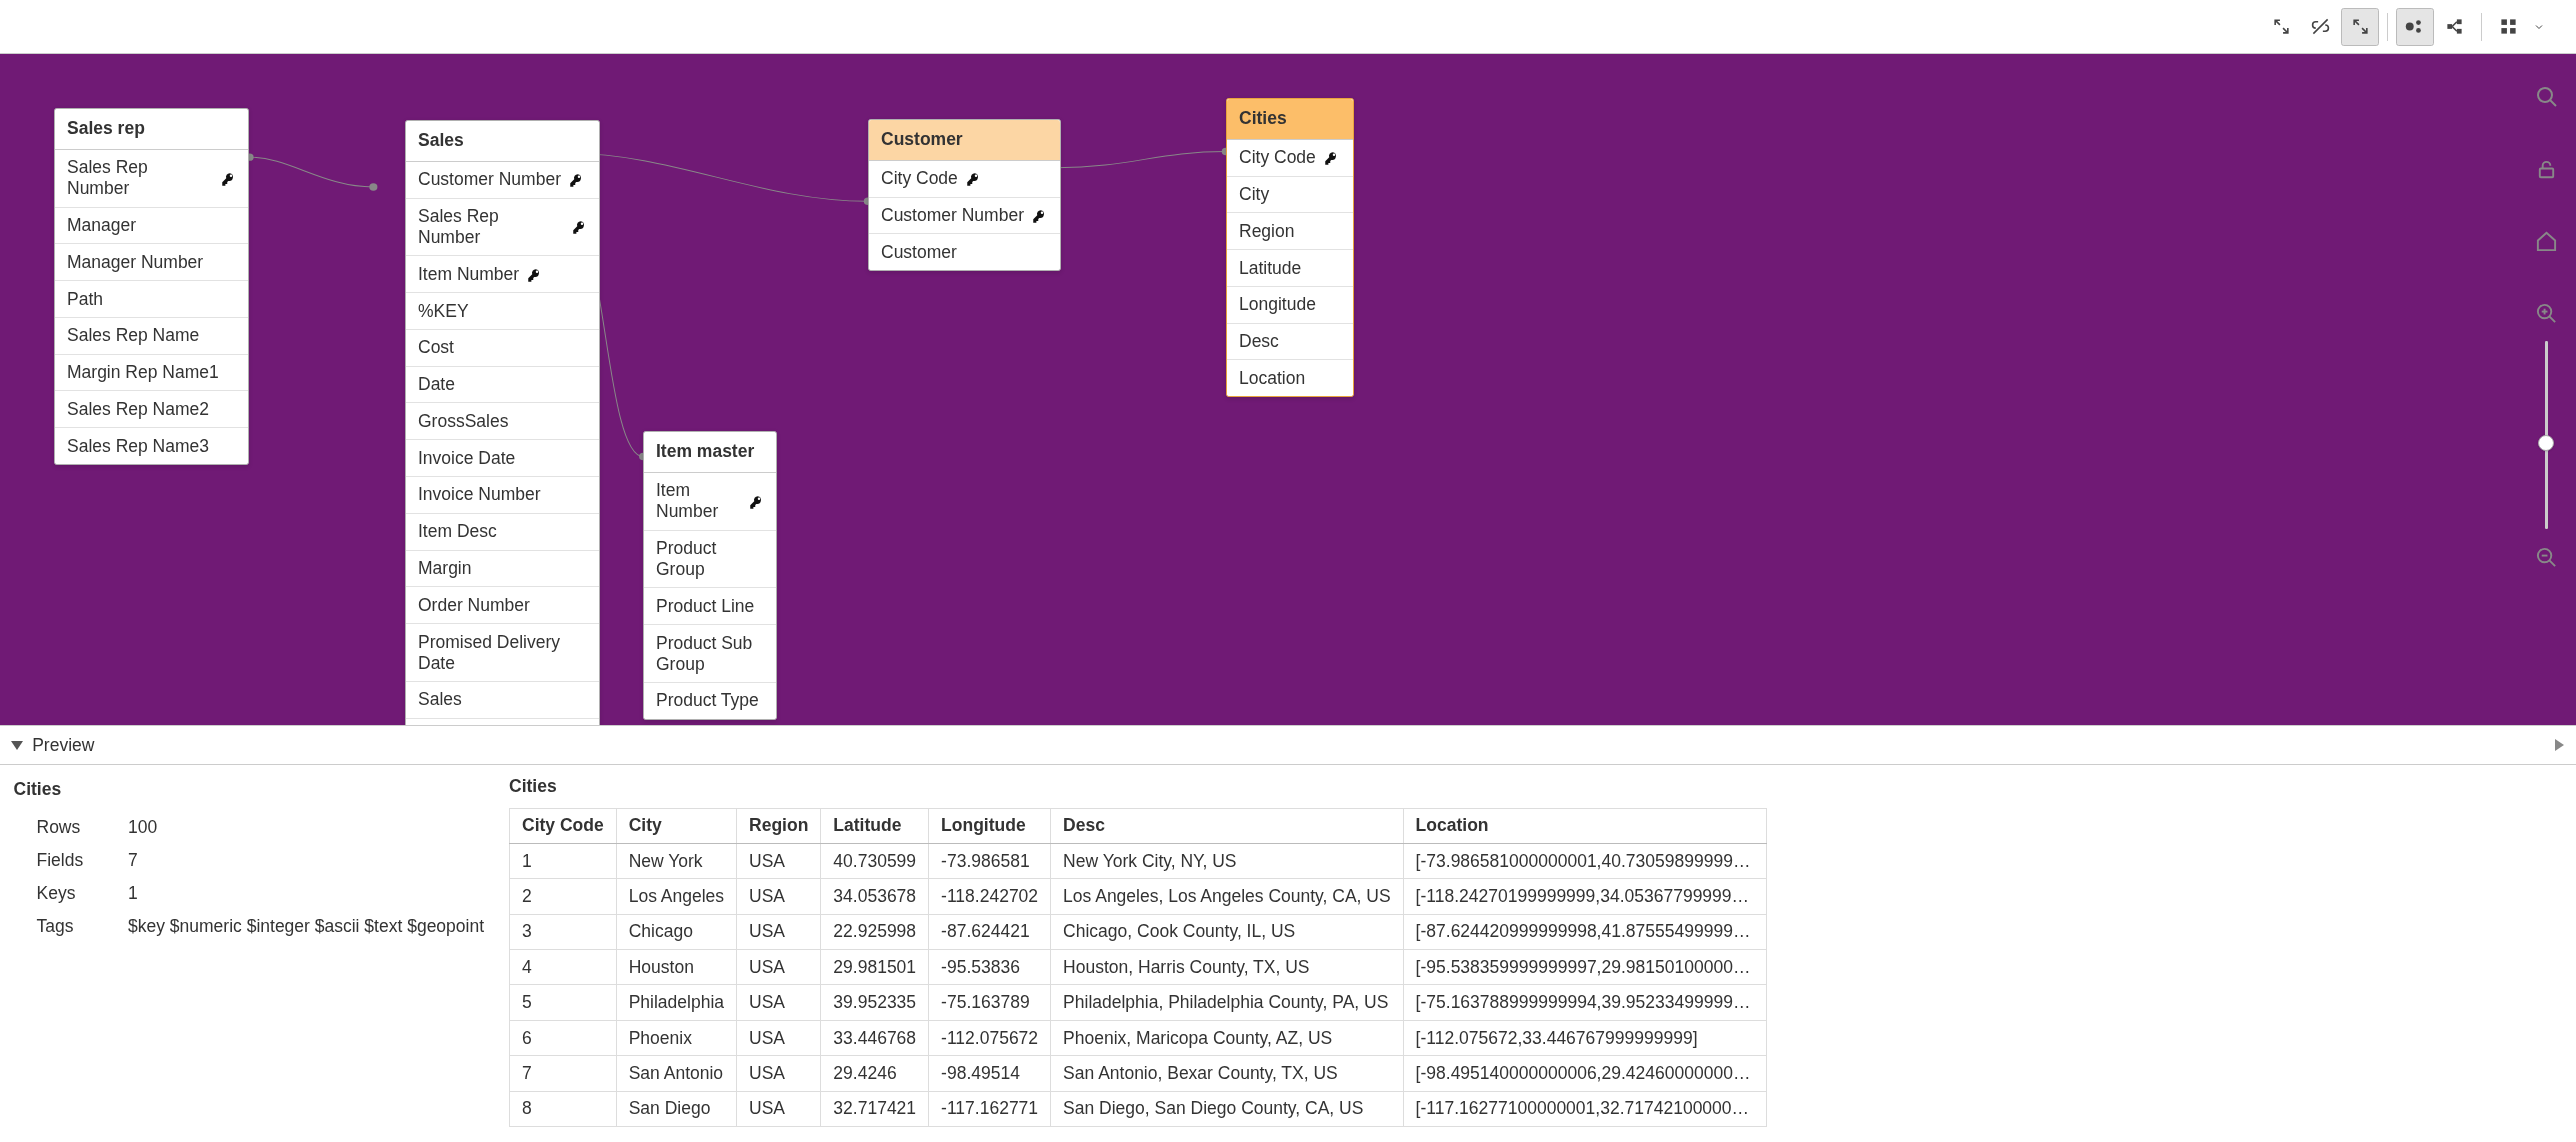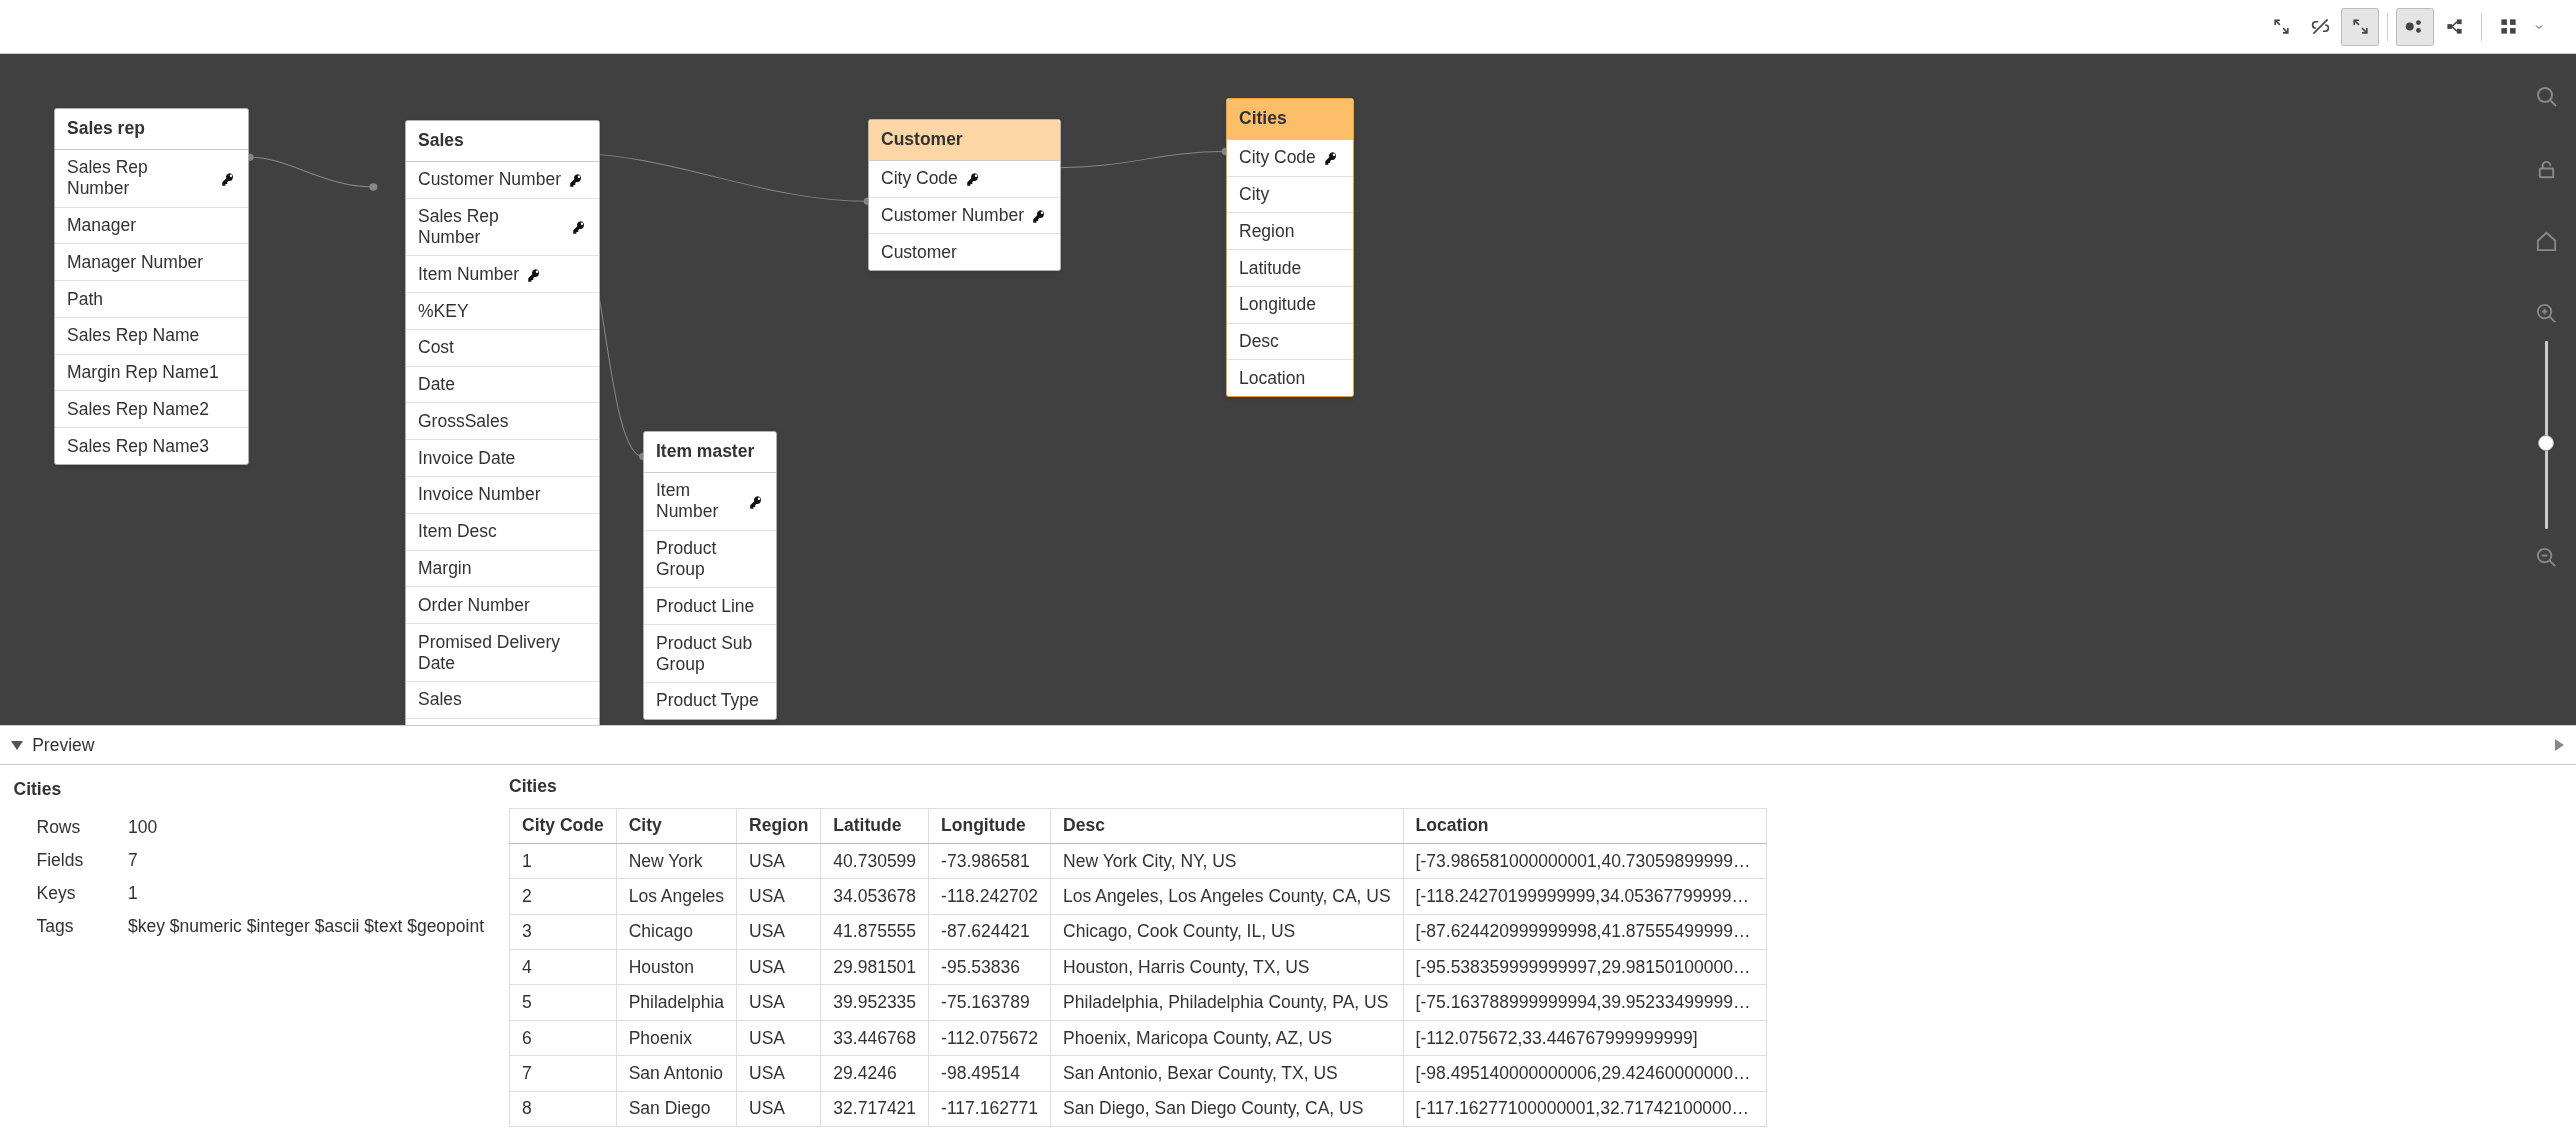--- a/index.html
+++ b/index.html
@@ -9,21 +9,21 @@
 .toolbar-row { height:54px; border-bottom:0.7px solid #ccc; display:flex; align-items:center; justify-content:flex-end; padding-right:27px; }
 .tb-group { display:flex; gap:1.3px; align-items:center; }
 .tb-sep { width:0.7px; height:28px; background:#ccc; margin:0 8px; }
 .tb-btn { width:38px; height:38px; display:flex; align-items:center; justify-content:center; border:0.7px solid transparent; cursor:pointer; border-radius:2.7px; }
 .tb-btn.active { background:#e5e5e5; border-color:#bbb; }
 .tb-btn svg { width:19px; height:19px; fill:none; stroke:#444; stroke-width:2; }
 .tb-btn.dots svg { fill:#444; stroke:none; }
 .tb-btn.dots svg rect, .tb-btn.dots svg circle { fill:#444; }
 .tb-caret { display:flex; align-items:center; padding:0 4px; cursor:pointer; }
 
-.canvas { position:relative; flex:1; background:#404040; overflow:hidden; }
+.canvas { position:relative; flex:1; background:#701a75; overflow:hidden; }
 svg.relations { position:absolute; left:0; top:0; width:100%; height:100%; pointer-events:none; }
 svg.relations circle { fill:#888; }
 svg.relations path { stroke:#888; stroke-width:1.5; fill:none; }
 
 .entity { position:absolute; background:#fff; border:0.7px solid #b0b0b0; border-radius:2.7px; box-shadow:0 1.3px 4px rgba(0,0,0,.12); font-size:17.5px; width:195px; }
 .entity .entity-title { font-weight:700; padding:9.4px 12px; border-bottom:0.7px solid #ccc; border-radius:2.7px 2.7px 0 0; }
 .entity.sel { border:1.3px solid #e8a33d; }
 .entity.sel .entity-title { background:#fcbe69; }
 .entity.orange .entity-title { background:#fcd6a4; }
 .entity .fields { }
@@ -405,21 +405,21 @@
               <td>USA</td>
               <td class="num">34.053678</td>
               <td class="num">-118.242702</td>
               <td>Los Angeles, Los Angeles County, CA, US</td>
               <td class="col-loc">[-118.24270199999999,34.053677999999998]</td>
             </tr>
             <tr>
               <td class="num">3</td>
               <td>Chicago</td>
               <td>USA</td>
-              <td class="num">41.875555</td>
+              <td class="num">22.925998</td>
               <td class="num">-87.624421</td>
               <td>Chicago, Cook County, IL, US</td>
               <td class="col-loc">[-87.624420999999998,41.875554999999999]</td>
             </tr>
             <tr>
               <td class="num">4</td>
               <td>Houston</td>
               <td>USA</td>
               <td class="num">29.981501</td>
               <td class="num">-95.53836</td>

